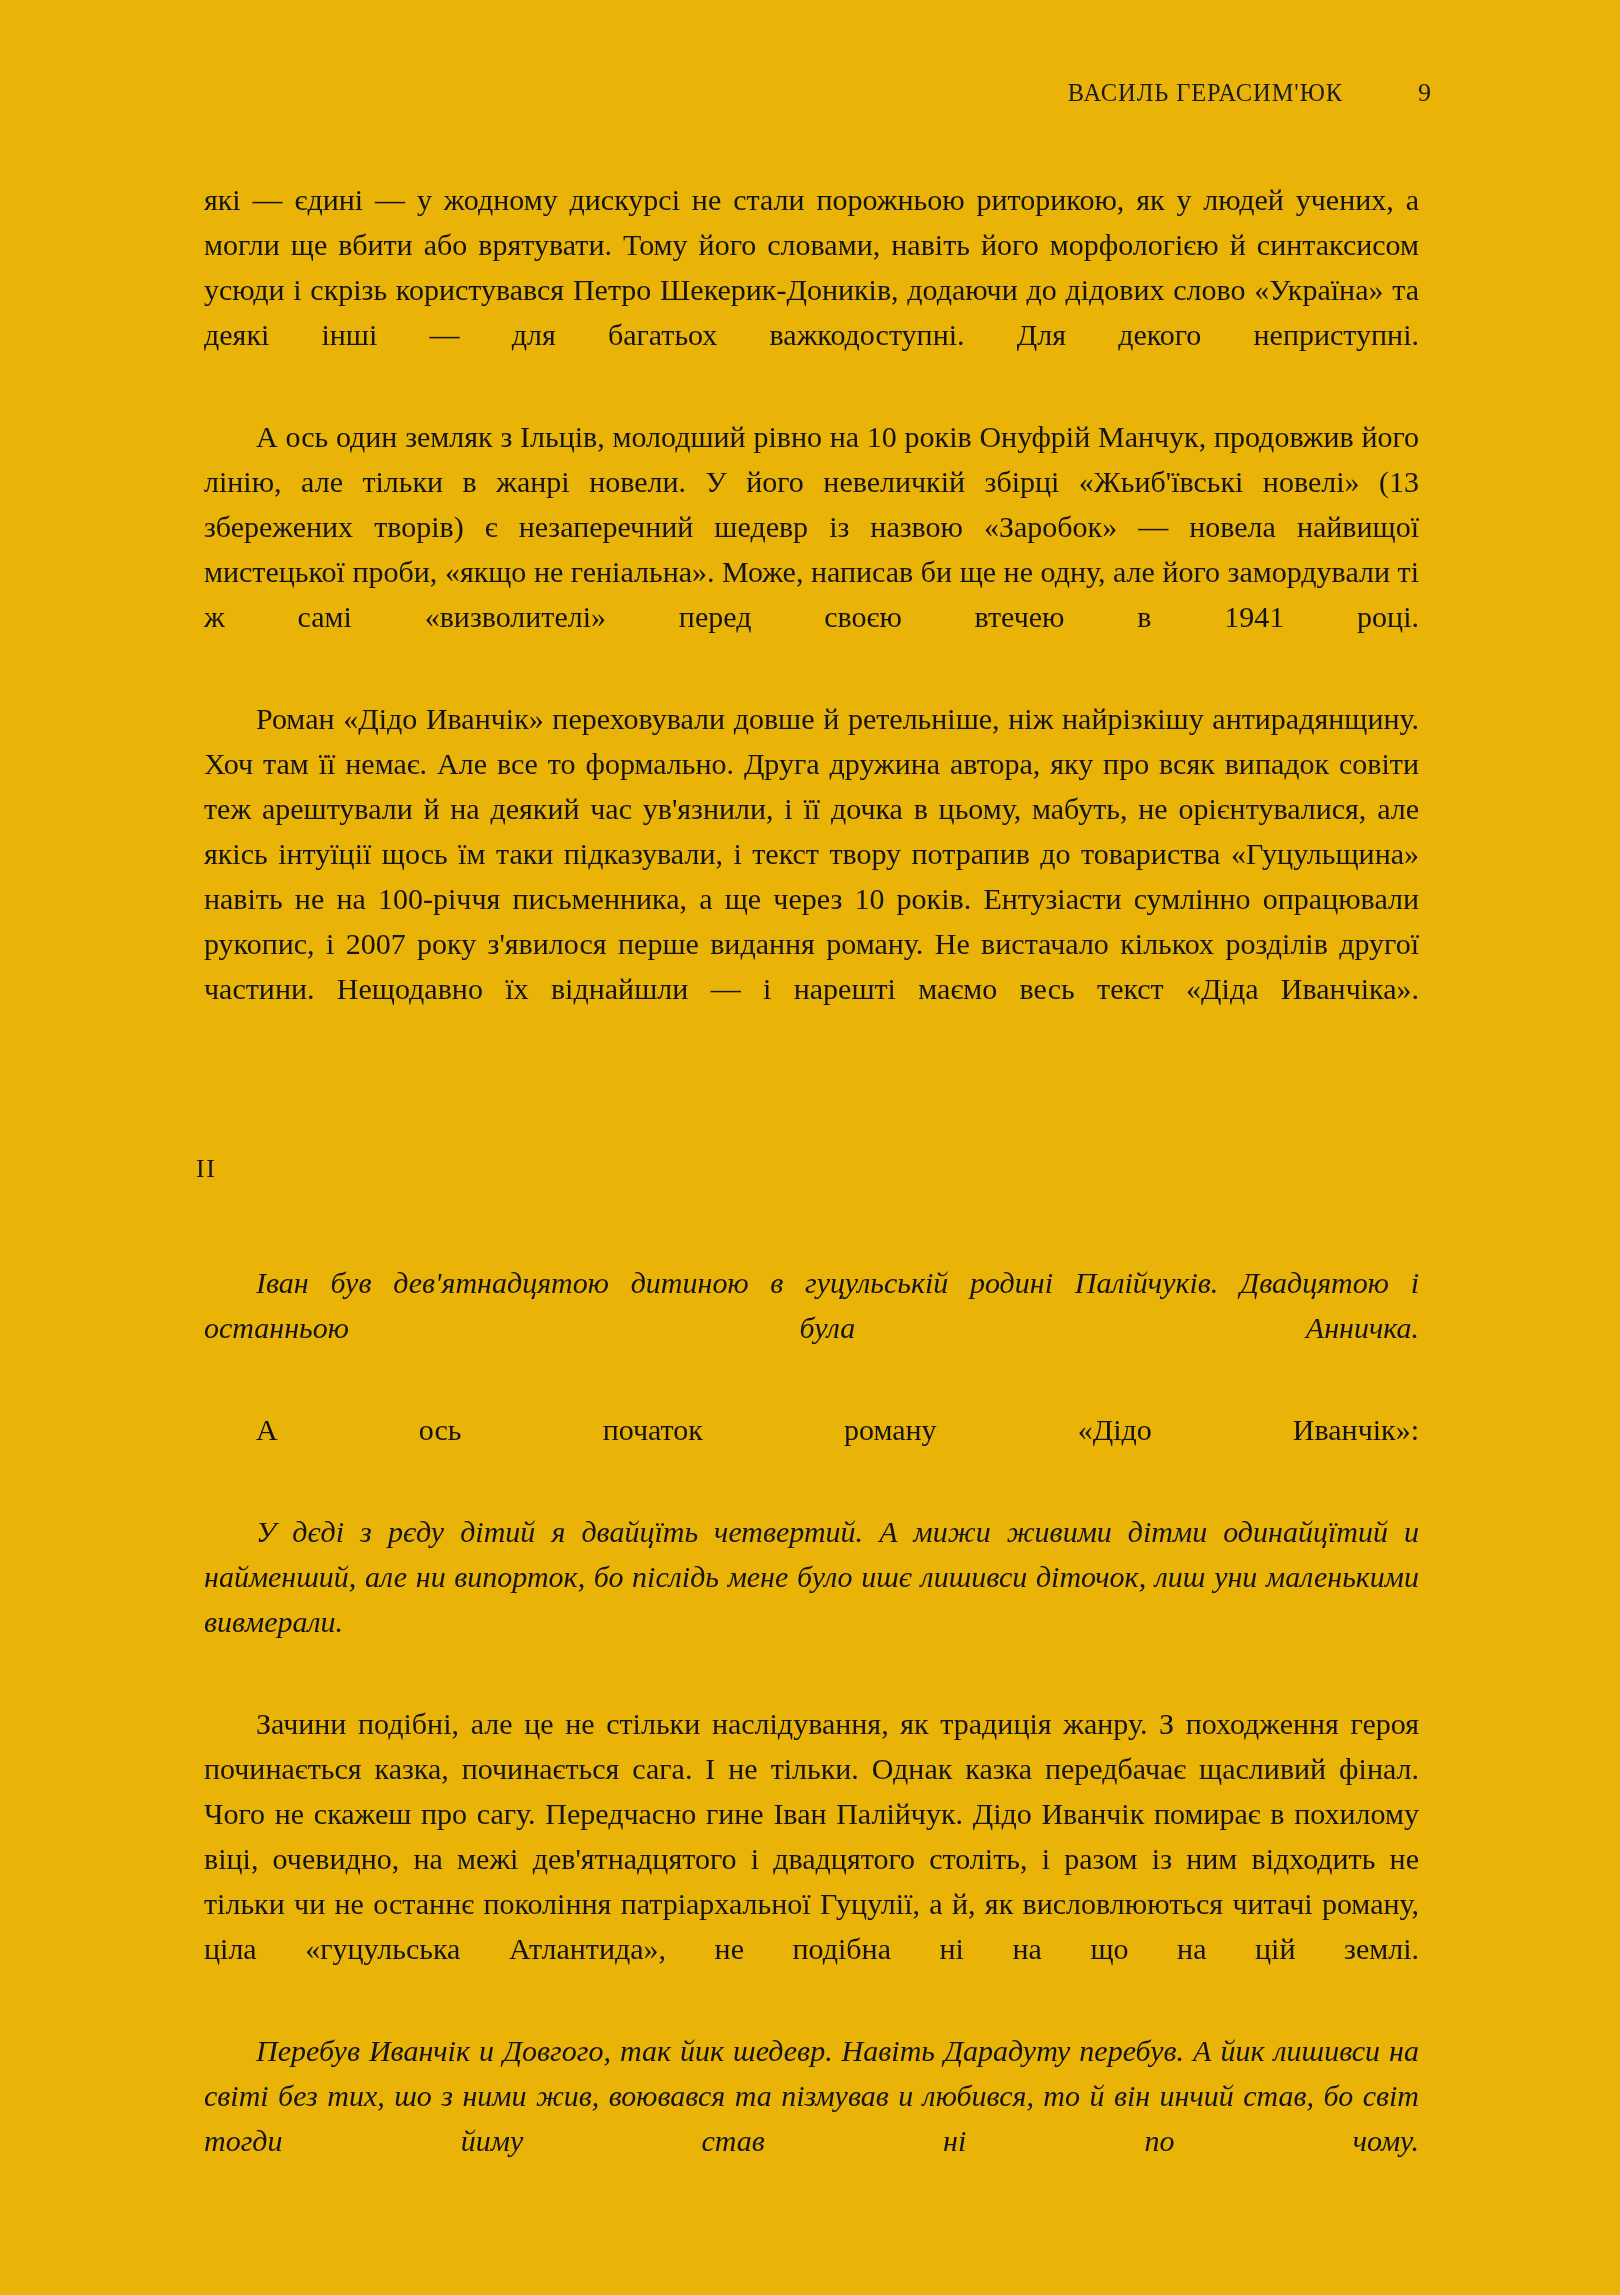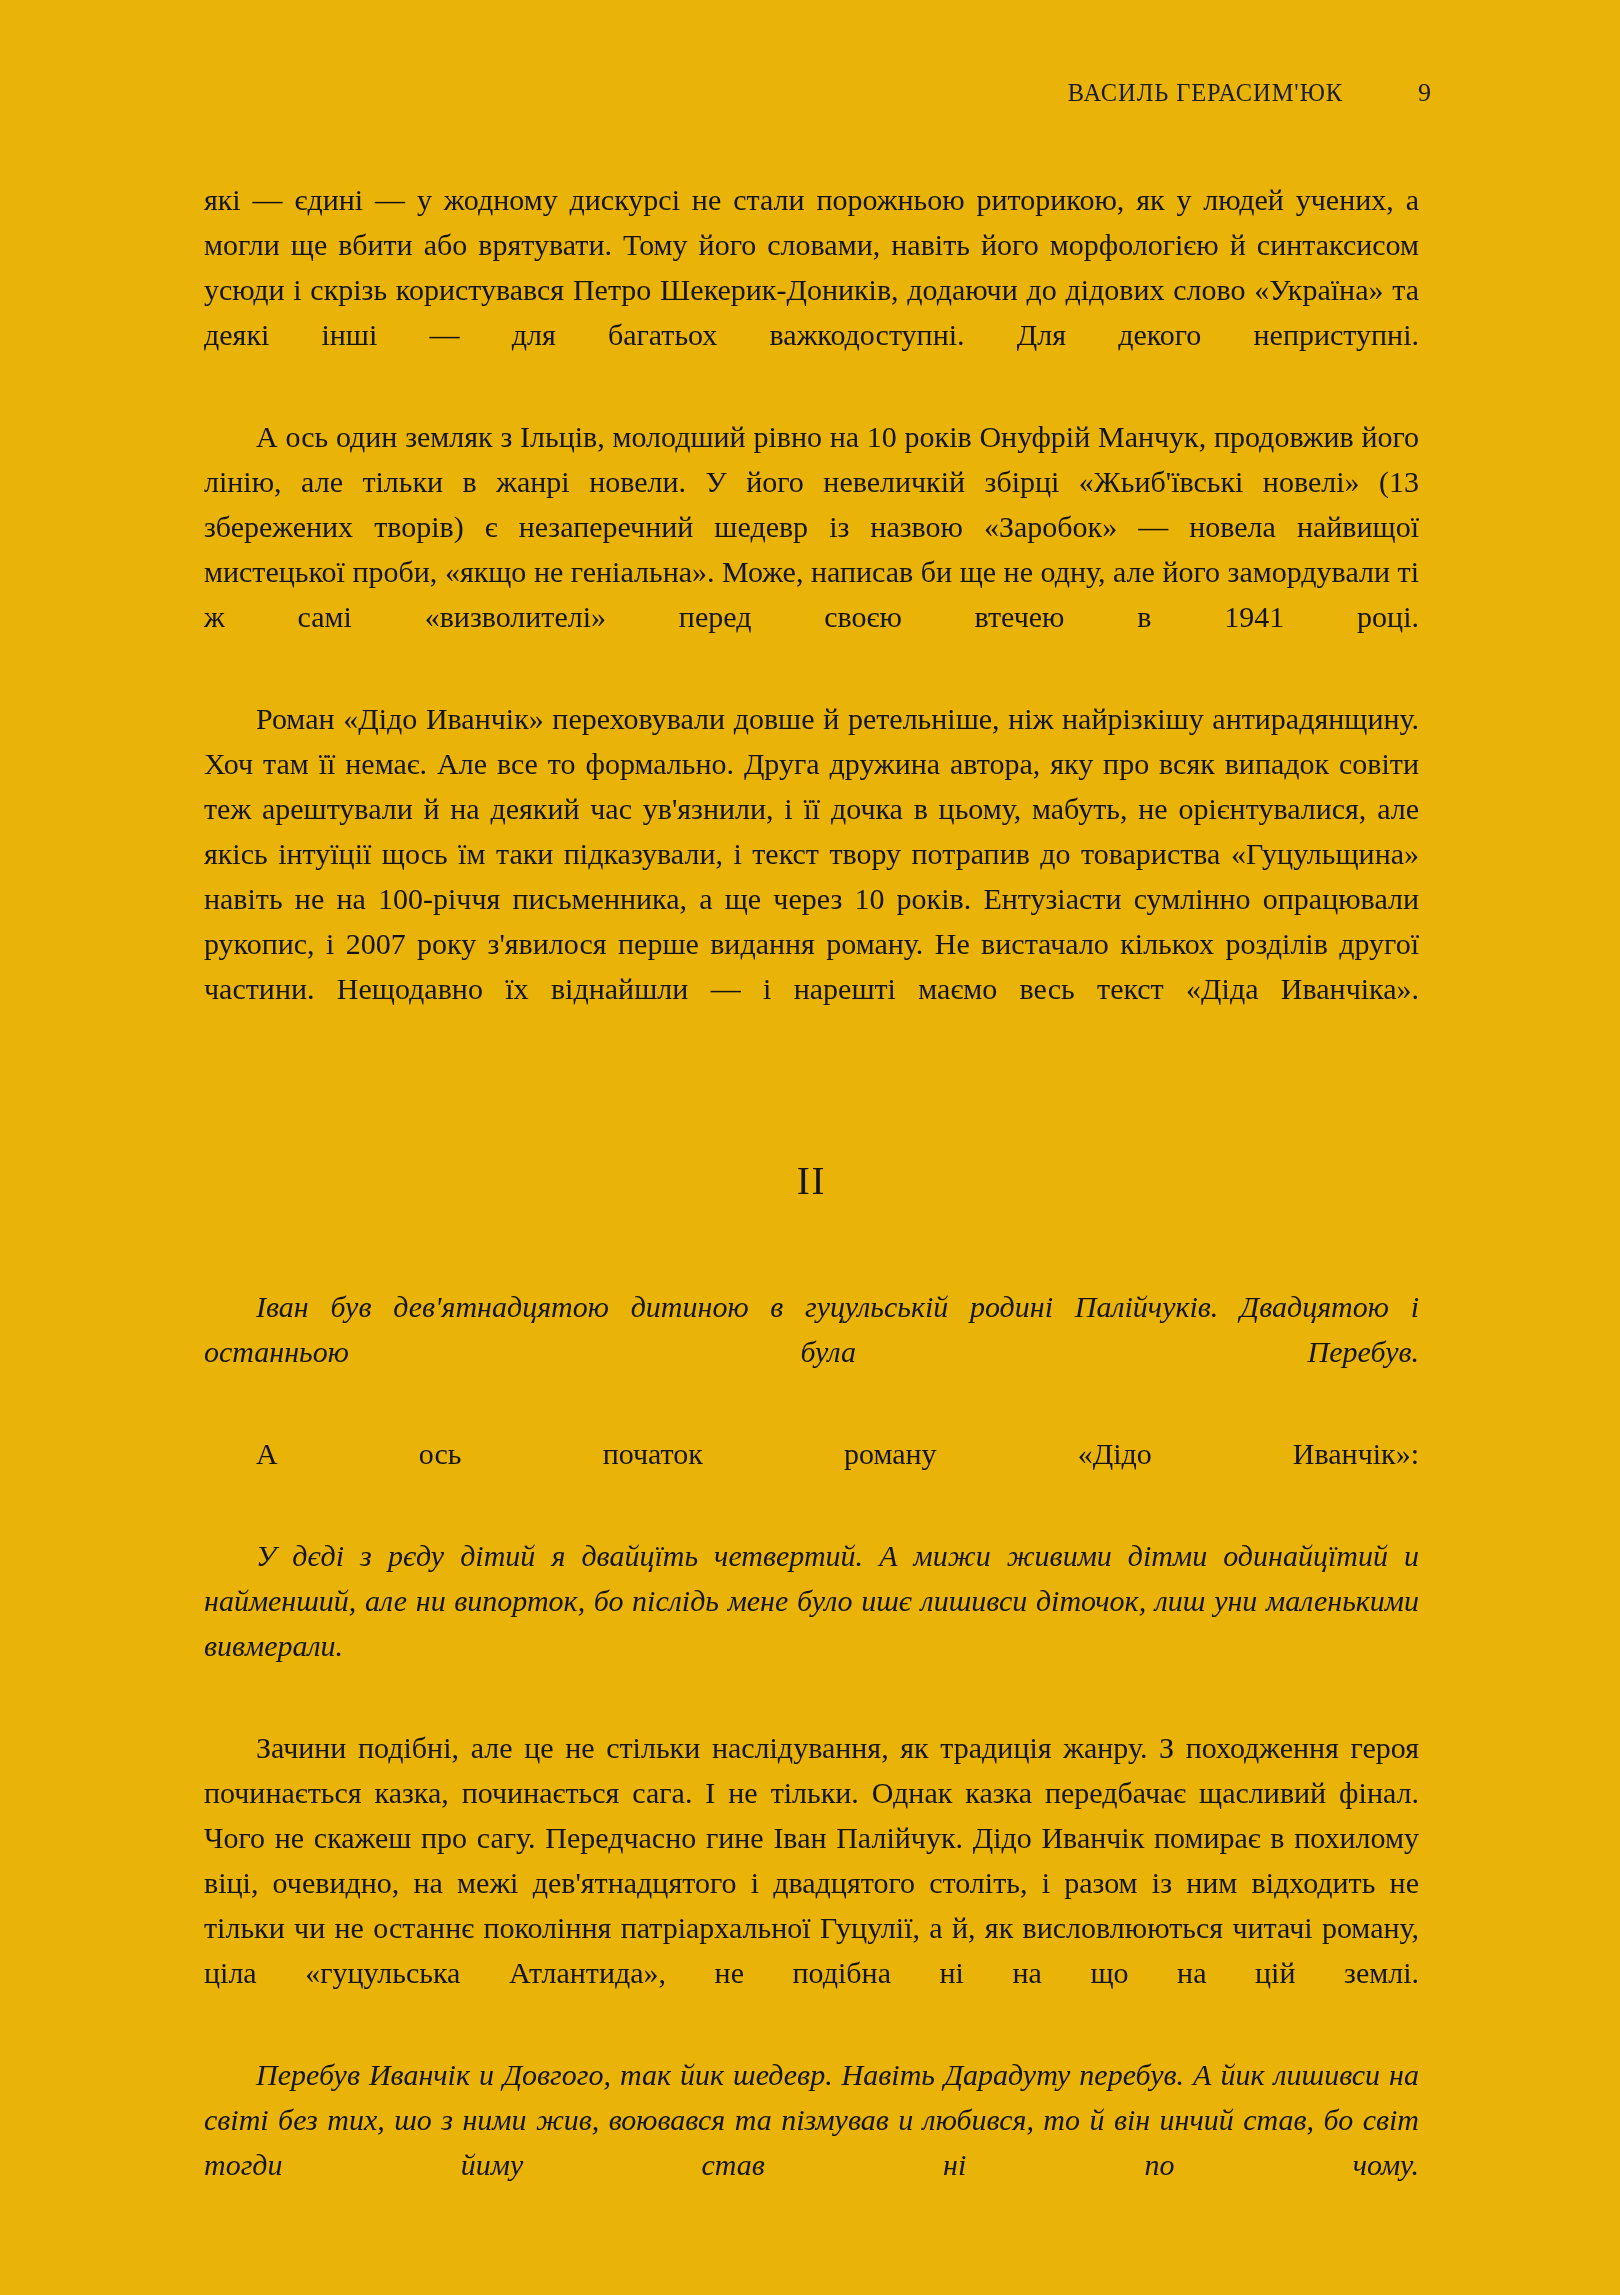--- a/index.html
+++ b/index.html
@@ -77,25 +77,24 @@
 
   
   p::after {
     content: "";
     display: inline-block;
     width: 100%;
   }
 
   
   .section-number {
-    text-align: center;
-    font-size: 39px;
+    font-size: 26px;
     line-height: 47px;
     letter-spacing: 1.7px;
-    margin: 16px;
+    margin: 4px;
     color: #151515;
     font-weight: 400;
   }
 
   .section-number::after { content: none; }
 
   .gap-before-section { height: 73px; }
   .gap-after-section  { height: 52px; }
 </style>
 </head>
@@ -116,21 +115,21 @@
 
     <p class="indent">Роман «Дідо Иванчік» переховували довше й ретельніше, ніж найрізкішу антирадянщину. Хоч там її немає. Але все то формально. Друга дружина автора, яку про всяк випадок совіти теж арештували й на деякий час ув'язнили, і її дочка в цьому, мабуть, не орієнтувалися, але якісь інтуїції щось їм таки підказували, і текст твору потрапив до товариства «Гуцульщина» навіть не на 100-річчя письменника, а ще через 10 років. Ентузіасти сумлінно опрацювали рукопис, і 2007 року з'явилося перше видання роману. Не вистачало кількох розділів другої частини. Нещодавно їх віднайшли — і нарешті маємо весь текст «Діда Иванчіка».</p>
 
     <div class="gap-before-section"></div>
 
     <p class="section-number">II</p>
 
     <div class="gap-after-section"></div>
 
 
-    <p class="quote">Іван був дев'ятнадцятою дитиною в гуцульській родині Палійчуків. Двадцятою і останньою була Перебув.</p>
+    <p class="quote">Іван був дев'ятнадцятою дитиною в гуцульській родині Палійчуків. Двадцятою і останньою була Анничка.</p>
 
     <p class="indent">А ось початок роману «Дідо Иванчік»:</p>
 
     <p class="quote">У дєді з рєду дітий я двайцїть четвертий. А мижи живими дітми одинайцїтий и найменший, але ни випорток, бо післідь мене було ишє лишивси діточок, лиш уни маленькими вивмерали.</p>
 
     <p class="indent">Зачини подібні, але це не стільки наслідування, як традиція жанру. З походження героя починається казка, починається сага. І не тільки. Однак казка передбачає щасливий фінал. Чого не скажеш про сагу. Передчасно гине Іван Палійчук. Дідо Иванчік помирає в похилому віці, очевидно, на межі дев'ятнадцятого і двадцятого століть, і разом із ним відходить не тільки чи не останнє покоління патріархальної Гуцулії, а й, як висловлюються читачі роману, ціла «гуцульська Атлантида», не подібна ні на що на цій землі.</p>
 
     <p class="quote">Перебув Иванчік и Довгого, так йик шедевр. Навіть Дарадуту перебув. А йик лишивси на світі без тих, шо з ними жив, воювався та пізмував и любився, то й він инчий став, бо світ тогди йиму став ні по чому.</p>
 
   </div>

